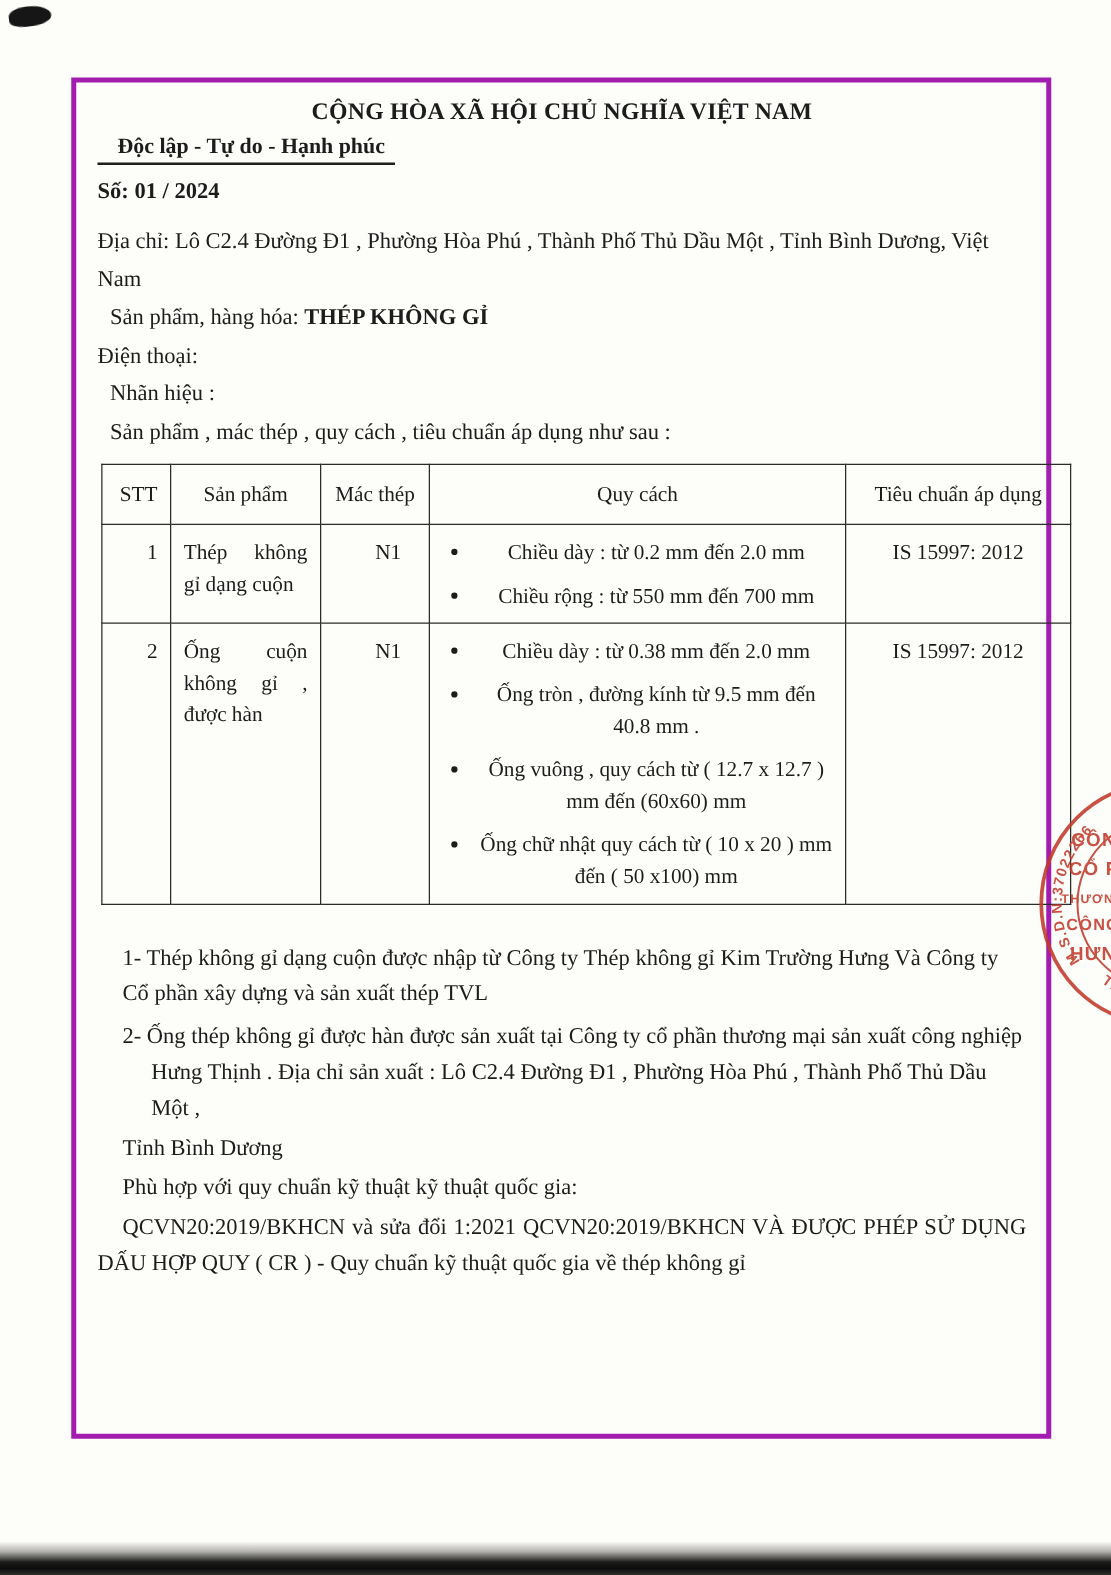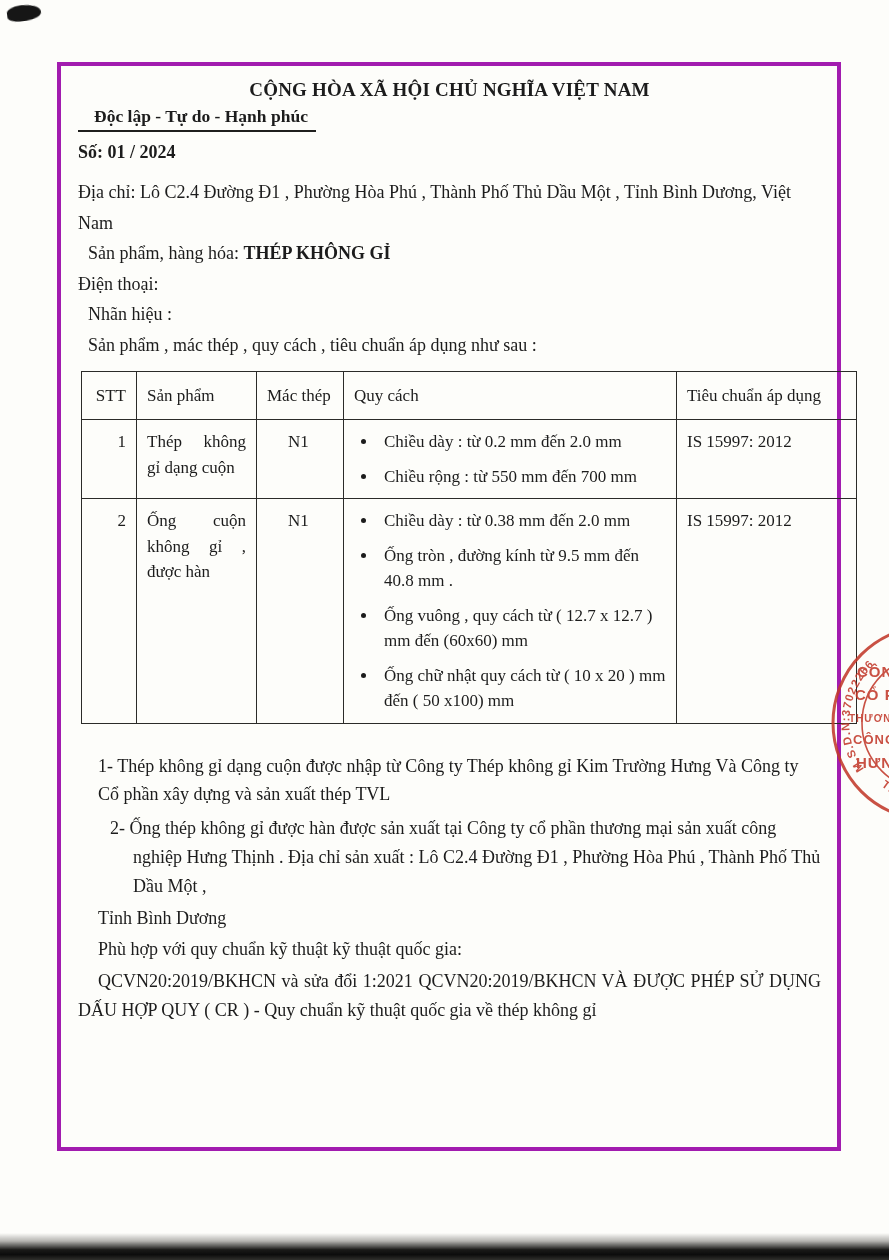--- a/index.html
+++ b/index.html
@@ -45,34 +45,34 @@
   .body-block { margin-top:14px; font-size:18px; line-height:1.7; }
   .para { }
   .ind { margin-left:10px; }
   .bold { font-weight:bold; }
 
   table.spec {
     border-collapse:collapse; table-layout:fixed;
     width:775px; margin:10px 0 0 3px; font-size:17px;
   }
   .spec th, .spec td {
-    border:1.8px solid #2b2b29; vertical-align:top; text-align:left;
+    border:1.8px solid #2b2b29; vertical-align:top; text-align:center;
     font-weight:normal; padding:9px 10px; line-height:1.5;
   }
   .spec thead th { padding:11px 10px; vertical-align:middle; }
   .spec th.c, .spec td.stt { text-align:right; }
   .spec td.prod { text-align:justify; }
   .spec td.mac { padding-left:31px; }
   ul.qc { list-style:disc; margin:0 0 0 2px; padding-left:22px; }
   ul.qc li { padding-left:6px; margin-bottom:9px; }
   ul.qc li:last-child { margin-bottom:0; }
 
   .notes { margin-top:28px; font-size:18px; line-height:1.6; }
   .note1 { margin-left:20px; }
-  .note2 { margin-left:32px; padding-left:23px; text-indent:-23px; margin-top:5px; }
+  .note2 { margin-left:20px; padding-left:23px; text-indent:-23px; margin-top:5px; }
   .province { margin-left:20px; margin-top:3px; }
   .conform { text-indent:20px; margin-top:3px; }
   .final { text-align:justify; text-indent:20px; margin-top:3px; }
 
   
   .stamp { position:absolute; left:810px; top:603px; opacity:0.88; }
   .stamp circle { stroke:#c23a2b; fill:none; }
   .stamp text {
     fill:#c23a2b; font-family:"Liberation Sans", sans-serif;
     font-weight:bold; letter-spacing:1px;

